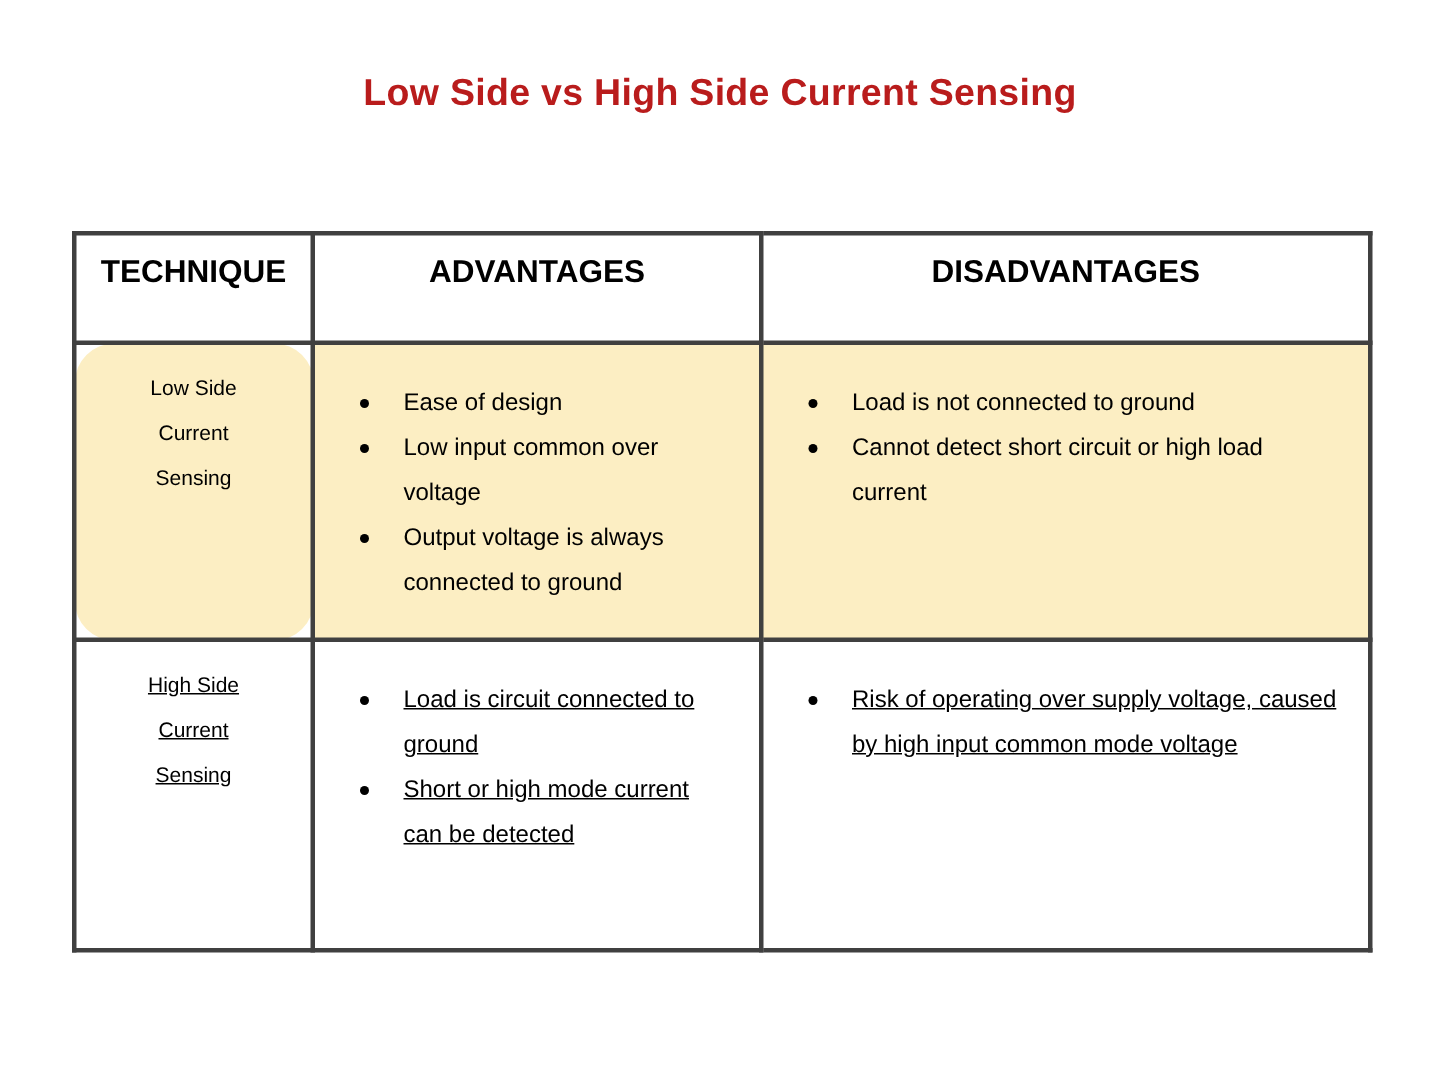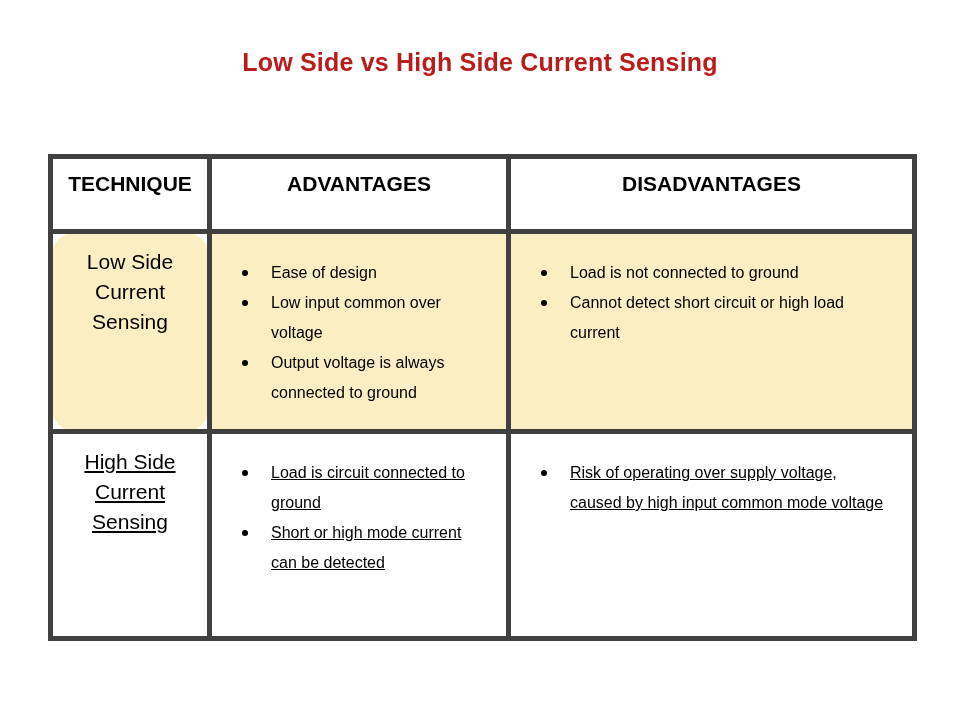--- a/index.html
+++ b/index.html
@@ -33,21 +33,21 @@
   .cmp-table {
     position: absolute;
     left: 48px;
     top: 154px;
     width: 864px;
     border-collapse: collapse;
     table-layout: fixed;
   }
   .cmp-table td,
   .cmp-table th {
-    border: 5px solid #404040;
+    border: 3px solid #404040;
     vertical-align: top;
     padding: 13px;
   }
   .col-technique { width: 159px; }
   .col-adv       { width: 299px; }
   .col-dis       { width: 406px; }
 
   .hdr-cell {
     height: 44px;
     background: #ffffff;
@@ -57,21 +57,21 @@
     font-weight: bold;
     color: #000000;
     padding: 0 4px;
   }
 
   .row-highlight td { background: #fceec3; }
   .row-plain td     { background: #ffffff; }
 
   .technique-cell {
     text-align: center;
-    font-size: 21px;
+    font-size: 14px;
     color: #000000;
     line-height: 30px;
     padding: 10px 6px 8px 6px;
     border-radius: 26px;
   }
   .technique-cell .tline { display: block; }
 
   .bullets {
     list-style: none;
     margin: 0;

